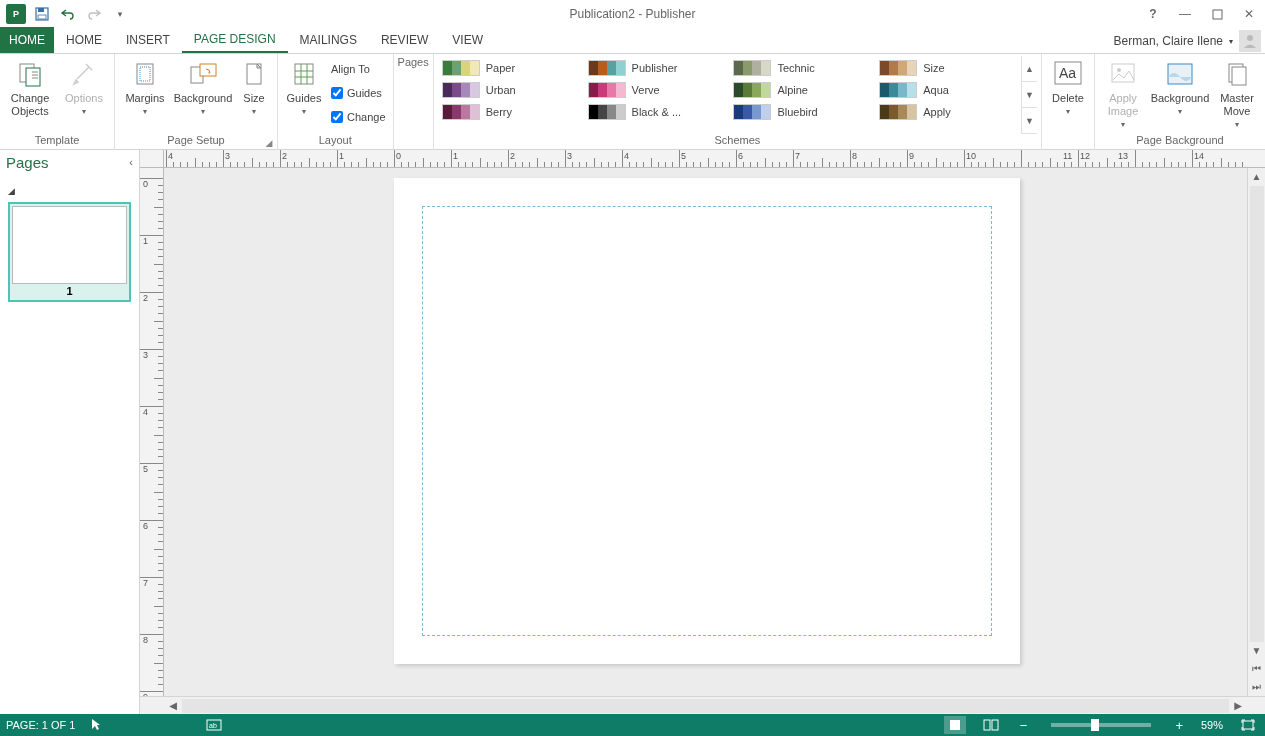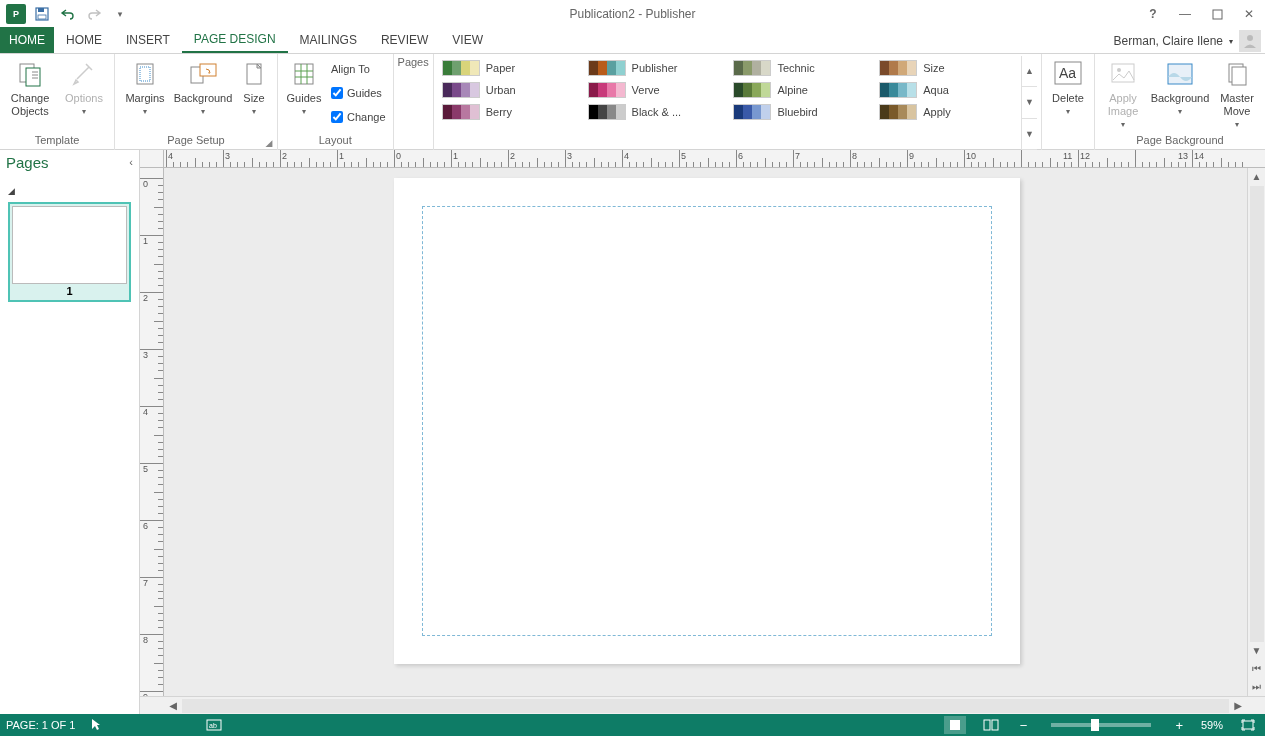--- a/index.html
+++ b/index.html
@@ -369,20 +369,21 @@
             </div>
             <span>Apply</span>
           </div>
         </div>
       <div class="gallery-scroll">
         <div>▲</div>
         <div>▼</div>
         <div>▼</div>
       </div>
     </div>
+    <div class="group-label">Schemes</div>
   </div>
 
   <div class="group" style="border-right:1px solid #e0e0e0;">
     <div class="group-body">
       <div class="big-btn" style="width:44px;">
         <div class="icon-slot">
             <svg width="30" height="28">
               <rect x="2" y="2" width="26" height="22" fill="#fff" stroke="#888"></rect>
               <text x="6" y="18" font-size="14" font-family="serif" fill="#444">Aa</text>
             </svg>
@@ -600,21 +601,21 @@
           <div class="ruler-tick major" style="left: 914px;"></div>
           <div class="num" style="left: 916px;">12</div>
           <div class="ruler-tick minor" style="left: 921.125px;"></div>
           <div class="ruler-tick minor" style="left: 928.25px;"></div>
           <div class="ruler-tick minor" style="left: 935.375px;"></div>
           <div class="ruler-tick mid" style="left: 942.5px;"></div>
           <div class="ruler-tick minor" style="left: 949.625px;"></div>
           <div class="ruler-tick minor" style="left: 956.75px;"></div>
           <div class="ruler-tick minor" style="left: 963.875px;"></div>
           <div class="ruler-tick major" style="left: 971px;"></div>
-          <div class="num" style="left: 1014px;">13</div>
+          <div class="num" style="left: 954px;">13</div>
           <div class="ruler-tick minor" style="left: 978.125px;"></div>
           <div class="ruler-tick minor" style="left: 985.25px;"></div>
           <div class="ruler-tick minor" style="left: 992.375px;"></div>
           <div class="ruler-tick mid" style="left: 999.5px;"></div>
           <div class="ruler-tick minor" style="left: 1006.62px;"></div>
           <div class="ruler-tick minor" style="left: 1013.75px;"></div>
           <div class="ruler-tick minor" style="left: 1020.88px;"></div>
           <div class="ruler-tick major" style="left: 1028px;"></div>
           <div class="num" style="left: 1030px;">14</div>
           <div class="ruler-tick minor" style="left: 1035.12px;"></div>

